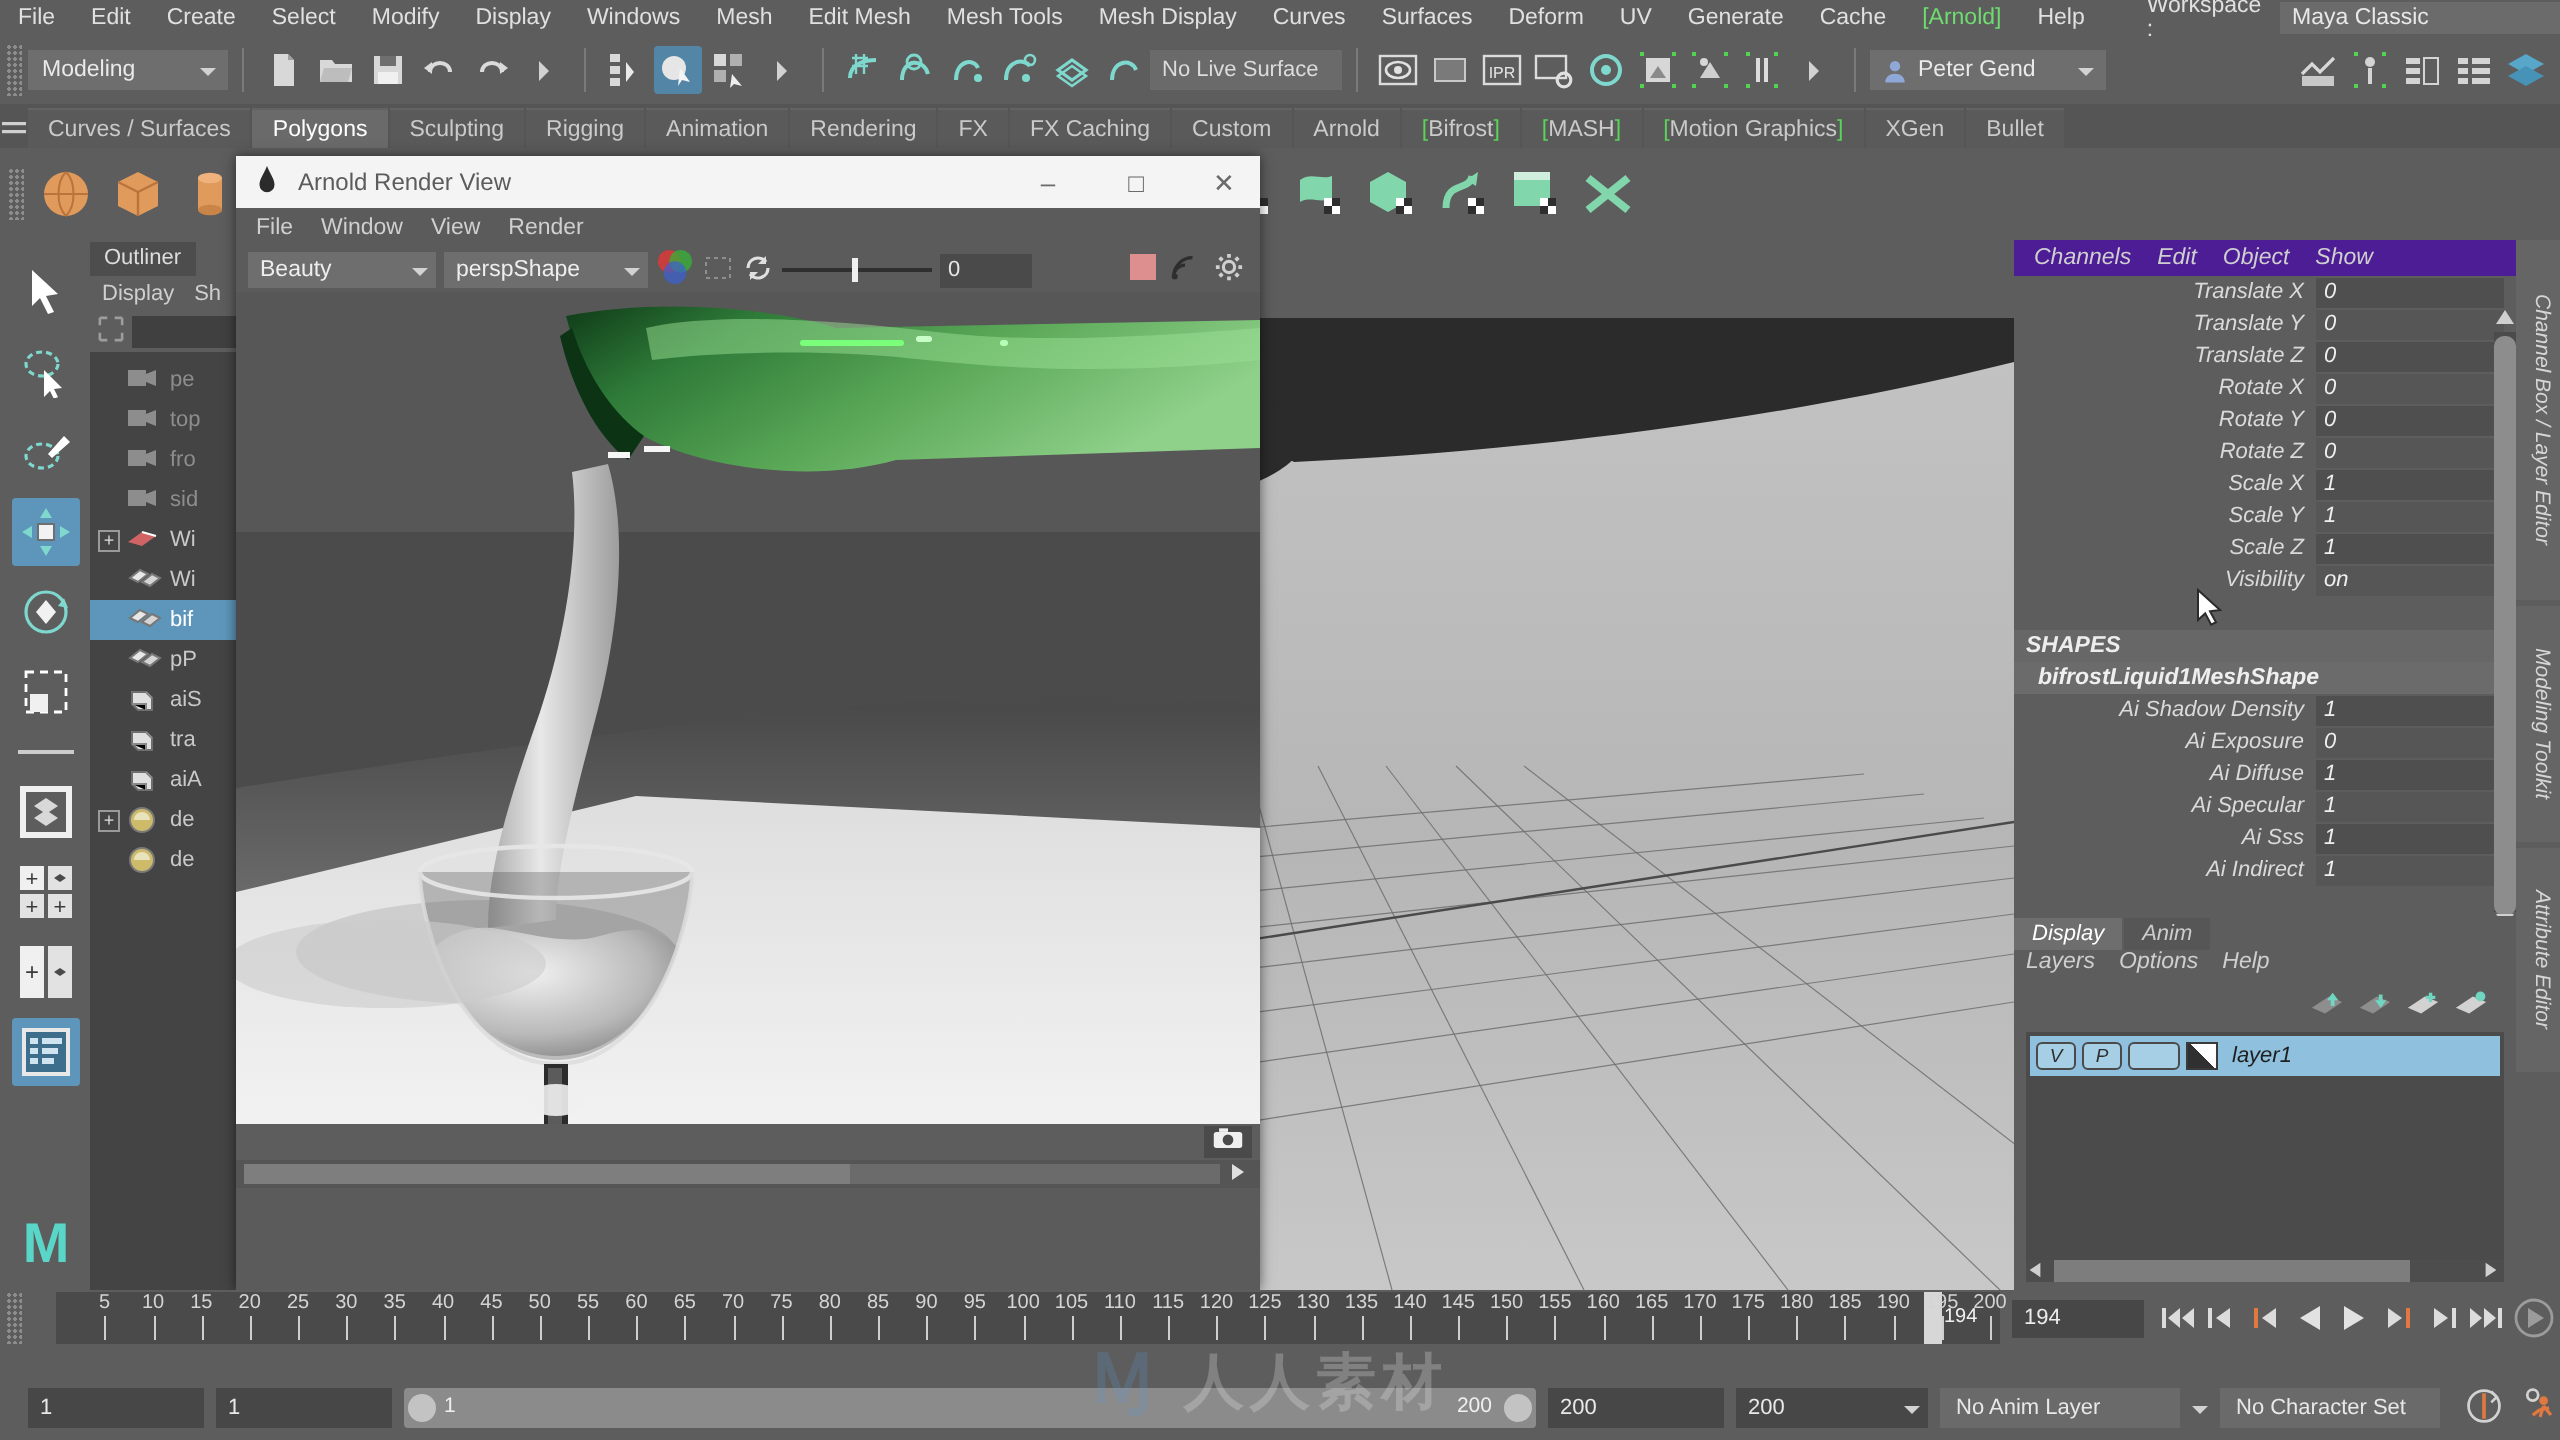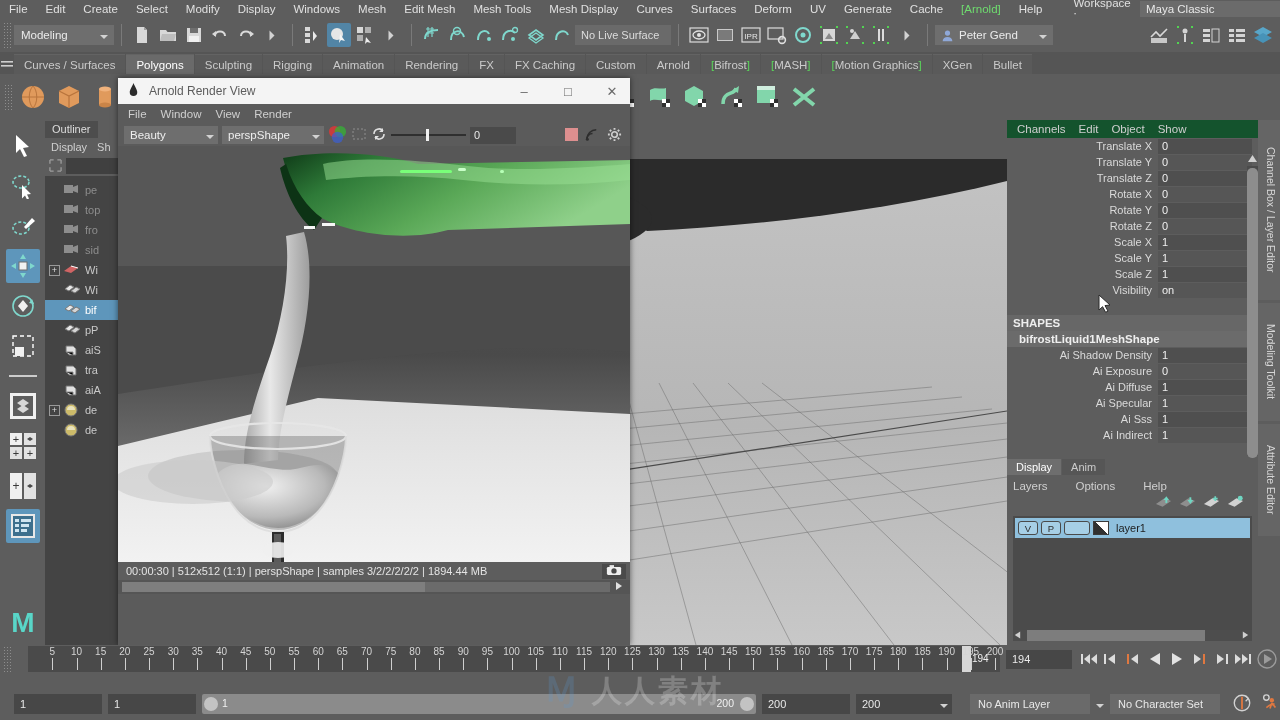--- a/index.html
+++ b/index.html
@@ -153,21 +153,22 @@
     position:absolute; left:0; bottom:0; width:512px; height:18px; background:#5d5d5d;
     display:flex; align-items:center; font-size:11px; color:#e4e4e4; padding-left:8px;
   }
   .rw-scroll { height:14px; background:#555; display:flex; align-items:center; }
   .rw-scrollbar { height:10px; margin:0 4px; background:#6b6b6b; position:relative; flex:1;}
   .rw-scrollthumb { position:absolute; left:0; top:0; height:10px; width:62%; background:#7e7e7e; }
 
   
   .rightpanel {
     position: absolute; left: 1007px; top: 120px; width: 273px; height: 525px;
-    background: #14532d;
+    background: #4c1d95;
+    font-style: italic;
   }
   .cb-menus { height: 18px; display:flex; align-items:center; gap:13px; padding-left:10px; font-size:11.5px; }
   .cb-body { position:relative; background:#5d5d5d; height: 330px; }
   .cb-objname { font-size:11.5px; font-weight:bold; color:#e9e9e9; padding:2px 0 3px 6px; }
   .cb-row { display:flex; align-items:center; height:16px; }
   .cb-label { flex:1; text-align:right; padding-right:6px; font-size:11px; color:#dadada; }
   .cb-val { width:95px; height:15px; background:#4f4f4f; color:#efefef; font-size:11px; line-height:15px; padding-left:4px;
      border-right:1px solid #5d5d5d; }
   .cb-val.alt { background:#565656; }
   .cb-section { font-size:11.5px; font-weight:bold; color:#ededed; background:#676767; padding:2px 0 2px 6px; margin-top:17px;}
@@ -177,21 +178,21 @@
   .cb-scrollthumb { position:absolute; top:14px; left:0; width:11px; height:290px; background:#8d8d8d; border-radius:5px;}
   .sidetabs { position:absolute; right:0; top:0; width:22px; height:525px; background:#5d5d5d; }
   .sidetab {
     writing-mode: vertical-rl; text-orientation: mixed; font-size:10.5px; color:#d6d6d6;
     background:#656565; padding:6px 3px; margin-bottom:3px; width:22px; text-align:center;
   }
   .layerpanel { position:absolute; left:0; top:338px; width:251px; bottom:0; background:#5d5d5d; }
   .lp-tabs { height:17px; display:flex; align-items:flex-end; }
   .lp-tab { font-size:11px; padding:0 9px; height:16px; line-height:16px; background:#565656; color:#ccc; margin-right:1px;}
   .lp-tab.active { background:#6e6e6e; color:#fff; }
-  .lp-menus { height:17px; display:flex; align-items:flex-end; gap:28px; padding-left:6px; font-size:11.5px;}
+  .lp-menus { height:17px; display:flex; align-items:flex-start; gap:12px; padding-left:6px; font-size:11.5px;}
   .lp-icons { height:22px; display:flex; align-items:center; justify-content:flex-end; gap:7px; padding-right:14px; }
   .lp-listbox { margin:2px 6px 0 6px; background:#4b4b4b; height:115px; padding:2px; }
   .lp-row { height:20px; background:#8fc0dd; display:flex; align-items:center; gap:3px; padding:0 3px; }
   .lp-chip { width:20px; height:14px; border:1px solid #4a4a4a; background:#a6cfe6; font-size:9.5px;
      display:flex;align-items:center;justify-content:center; color:#2e2e2e; border-radius:3px;}
   .lp-chip.empty { width:26px; }
   .lp-swatch { width:16px; height:14px; border:1px solid #3a3a3a;
      background: linear-gradient(45deg, #303030 0 50%, #ffffff 50% 100%); }
   .lp-name { font-size:11px; color:#1e1e1e; padding-left:4px; }
   .lp-hscroll { position:absolute; left:6px; right:6px; bottom:4px; height:11px; background:#4d4d4d; }
@@ -216,21 +217,21 @@
     position:absolute; left:0; top:688px; width:1280px; height:32px; background:#5d5d5d;
     display:flex; align-items:center; gap:6px; padding-left:14px;
   }
   .rg-box { width:88px; height:20px; background:#474747; color:#e8e8e8; font-size:11px; line-height:20px; padding-left:6px; }
   .rg-bar { position:relative; flex:1; height:20px; background:#8b8b8b; border-radius:2px; }
   .rg-handleL { position:absolute; left:2px; top:3px; width:14px; height:14px; background:#c3c3c3; border-radius:50%; }
   .rg-handleR { position:absolute; right:2px; top:3px; width:14px; height:14px; background:#c3c3c3; border-radius:50%; }
   .rg-lbl { position:absolute; font-size:10.5px; color:#f0f0f0; top:3px; }
   .rg-combo { width:96px; height:20px; background:#474747; color:#e8e8e8; font-size:11px;
      display:flex;align-items:center;justify-content:space-between; padding:0 4px 0 6px;}
-  .rg-combo2 { width:120px; height:20px; background:#6a6a6a; color:#e8e8e8; font-size:11px; line-height:20px; padding-left:8px;margin-left:12px;}
+  .rg-combo2 { width:120px; height:20px; background:#6a6a6a; color:#e8e8e8; font-size:11px; line-height:20px; padding-left:8px;}
   .rg-combo3 { width:110px; height:20px; background:#6a6a6a; color:#e8e8e8; font-size:11px; line-height:20px; padding-left:8px;}
 
   .watermark {
     position:absolute; left:540px; top:665px; opacity:0.22; pointer-events:none;
     font-size:30px; color:#ffffff; font-weight:bold; letter-spacing:3px;
   }
   .cursor-arrow { position:absolute; left:1098px; top:294px; pointer-events:none; }
 </style>
 </head>
 <body>
@@ -1214,21 +1215,20 @@
         <path d="M156 388 L156 430 L163 430 L163 388 Z" fill="#8a8a8a" opacity="0.5"></path>
 
         <ellipse cx="160" cy="434" rx="52" ry="13" fill="#d2d2d2"></ellipse>
         <ellipse cx="160" cy="434" rx="34" ry="8" fill="#b6b6b6"></ellipse>
 
         <ellipse cx="160" cy="404" rx="15" ry="8" fill="#efefef" opacity="0.9"></ellipse>
 
         <ellipse cx="75" cy="336" rx="80" ry="22" fill="#cccccc" opacity="0.6"></ellipse>
       </svg>
       <div class="rw-status">
-        <span>00:00:30 | 512x512 (1:1) | perspShape  | samples 3/2/2/2/2/2 | 1894.44 MB</span>
         <span style="margin-left:auto; margin-right:4px; background:#4a4a4a; padding:1px 4px;">
           <svg width="16" height="11" viewBox="0 0 18 12">
               <rect x="1" y="2" width="16" height="9" rx="1.5" fill="#efefef"></rect>
               <circle cx="9" cy="6.5" r="3" fill="#4a4a4a"></circle>
               <rect x="4" y="0" width="5" height="2" fill="#efefef"></rect>
             </svg>
         </span>
       </div>
     </div>
     <div class="rw-scroll">

